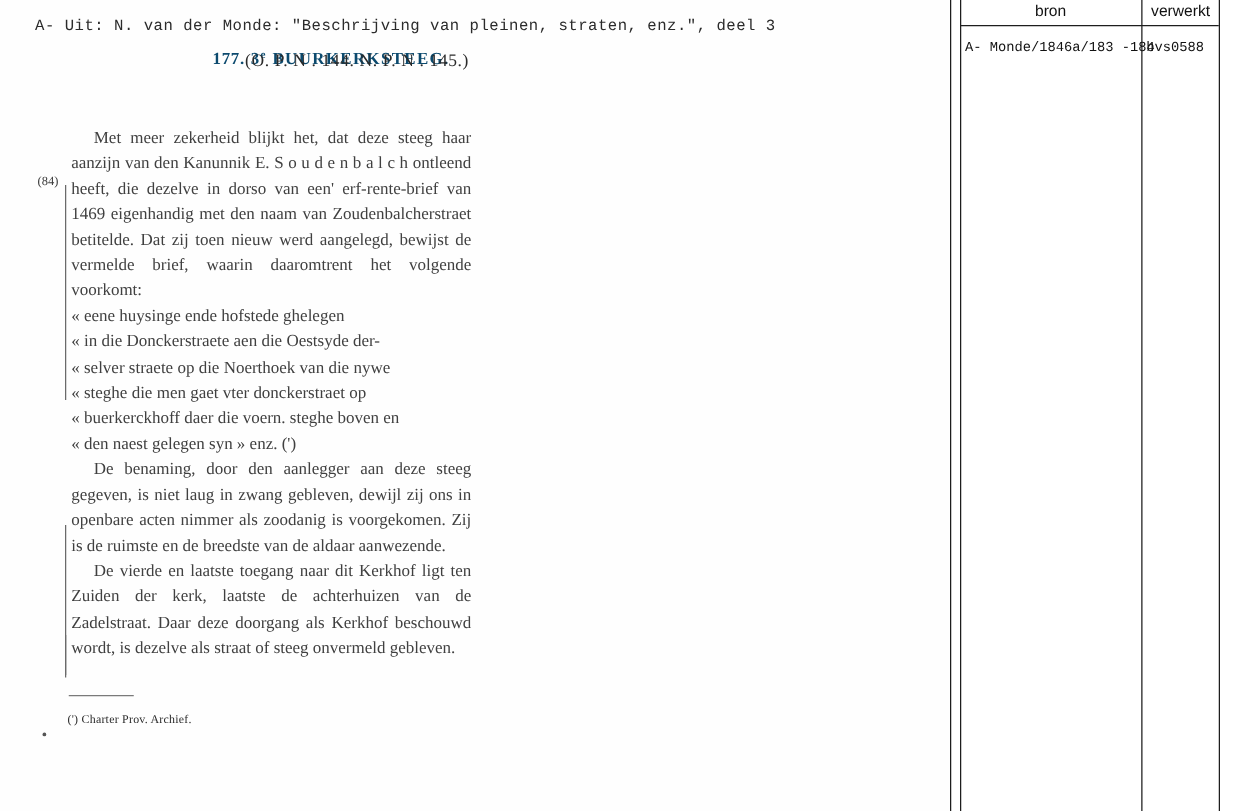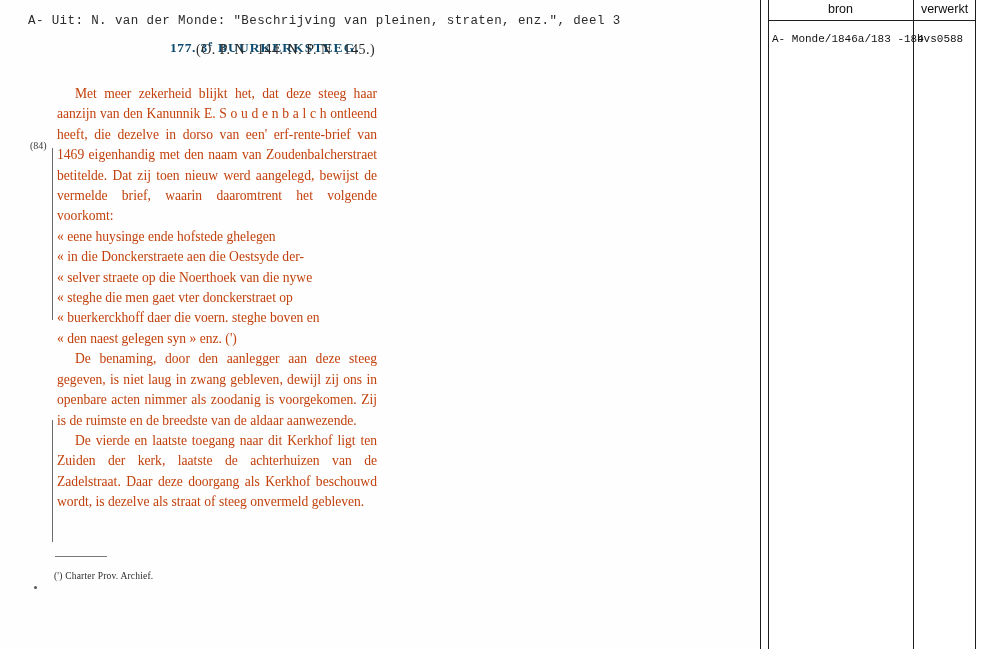--- a/index.html
+++ b/index.html
@@ -57,25 +57,25 @@
     top: 42px;
     font-size: 14px;
     letter-spacing: 0.5px;
     color: #2a2a2a;
     white-space: nowrap;
   }
 
   #body-text {
     position: absolute;
     left: 57px;
-    top: 84px;
+    top: 100px;
     width: 320px;
     font-size: 13.6px;
     line-height: 20.4px;
-    color: #c2410c;
+    color: #404040;
     text-align: justify;
   }
   #body-text p { margin: 0 0 0 0; }
   #body-text p.indent { text-indent: 18px; }
   #body-text p.quote { text-indent: 0; }
 
   
   #margin-note {
     position: absolute;
     left: 30px;

